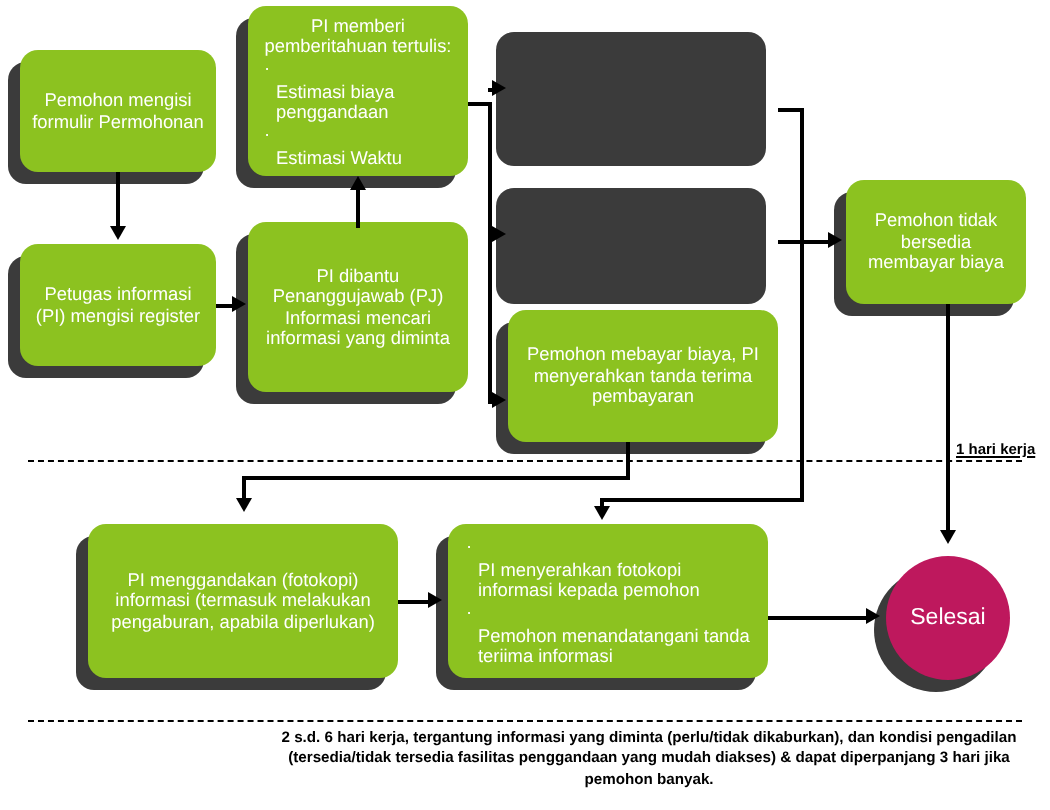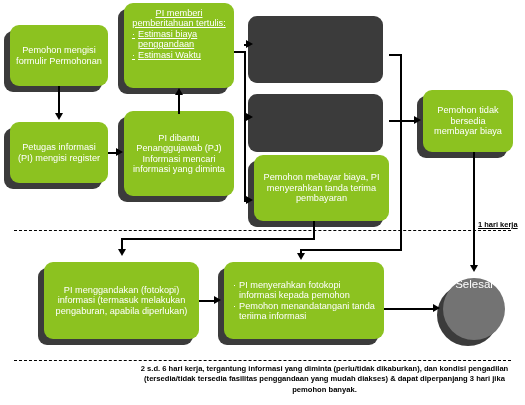--- a/index.html
+++ b/index.html
@@ -52,30 +52,30 @@
   .blist .row {
     display: flex;
     align-items: flex-start;
     margin: 0;
   }
   .blist .bul {
     flex: 0 0 9px;
     text-align: center;
     line-height: 1.13;
   }
-  .blist .btx { flex: 1 1 auto; }
+  .blist .btx { flex: 1 1 auto; margin-top: 12px; }
 
   
   .circle {
     position: absolute;
     border-radius: 50%;
-    background: #737373;
+    background: #be185d;
     color: #fff;
     display: flex;
-    align-items: flex-start;
+    align-items: center;
     justify-content: center;
     font-size: 11.5px;
     z-index: 5;
   }
   .circle-shadow {
     position: absolute;
     border-radius: 50%;
     background: #3B3B3B;
     z-index: 3;
   }
@@ -159,21 +159,21 @@
   </div>
 
   <div class="node" id="node-officer-register" style="left:10px; top:122px; width:98px; height:61px;">
     <span class="txt">Petugas informasi (PI) mengisi register</span>
   </div>
 
   <div class="node" id="node-pi-search" style="left:124px; top:111px; width:110px; height:85px;">
     <span class="txt">PI dibantu Penanggujawab (PJ) Informasi mencari informasi yang diminta</span>
   </div>
 
-  <div class="node" id="node-pi-written-notice" style="left:124px; top:3px; width:110px; height:85px; align-items:flex-start; padding-top:5px;text-decoration:underline;">
+  <div class="node" id="node-pi-written-notice" style="left:124px; top:3px; width:110px; height:85px; align-items:flex-start; padding-top:5px;">
     <div class="txt">
       <div>PI memberi pemberitahuan tertulis:</div>
       <div class="blist">
         <div class="row">
           <span class="bul">·</span>
           <span class="btx">Estimasi biaya penggandaan</span>
         </div>
         <div class="row">
           <span class="bul">·</span>
           <span class="btx">Estimasi Waktu</span>

